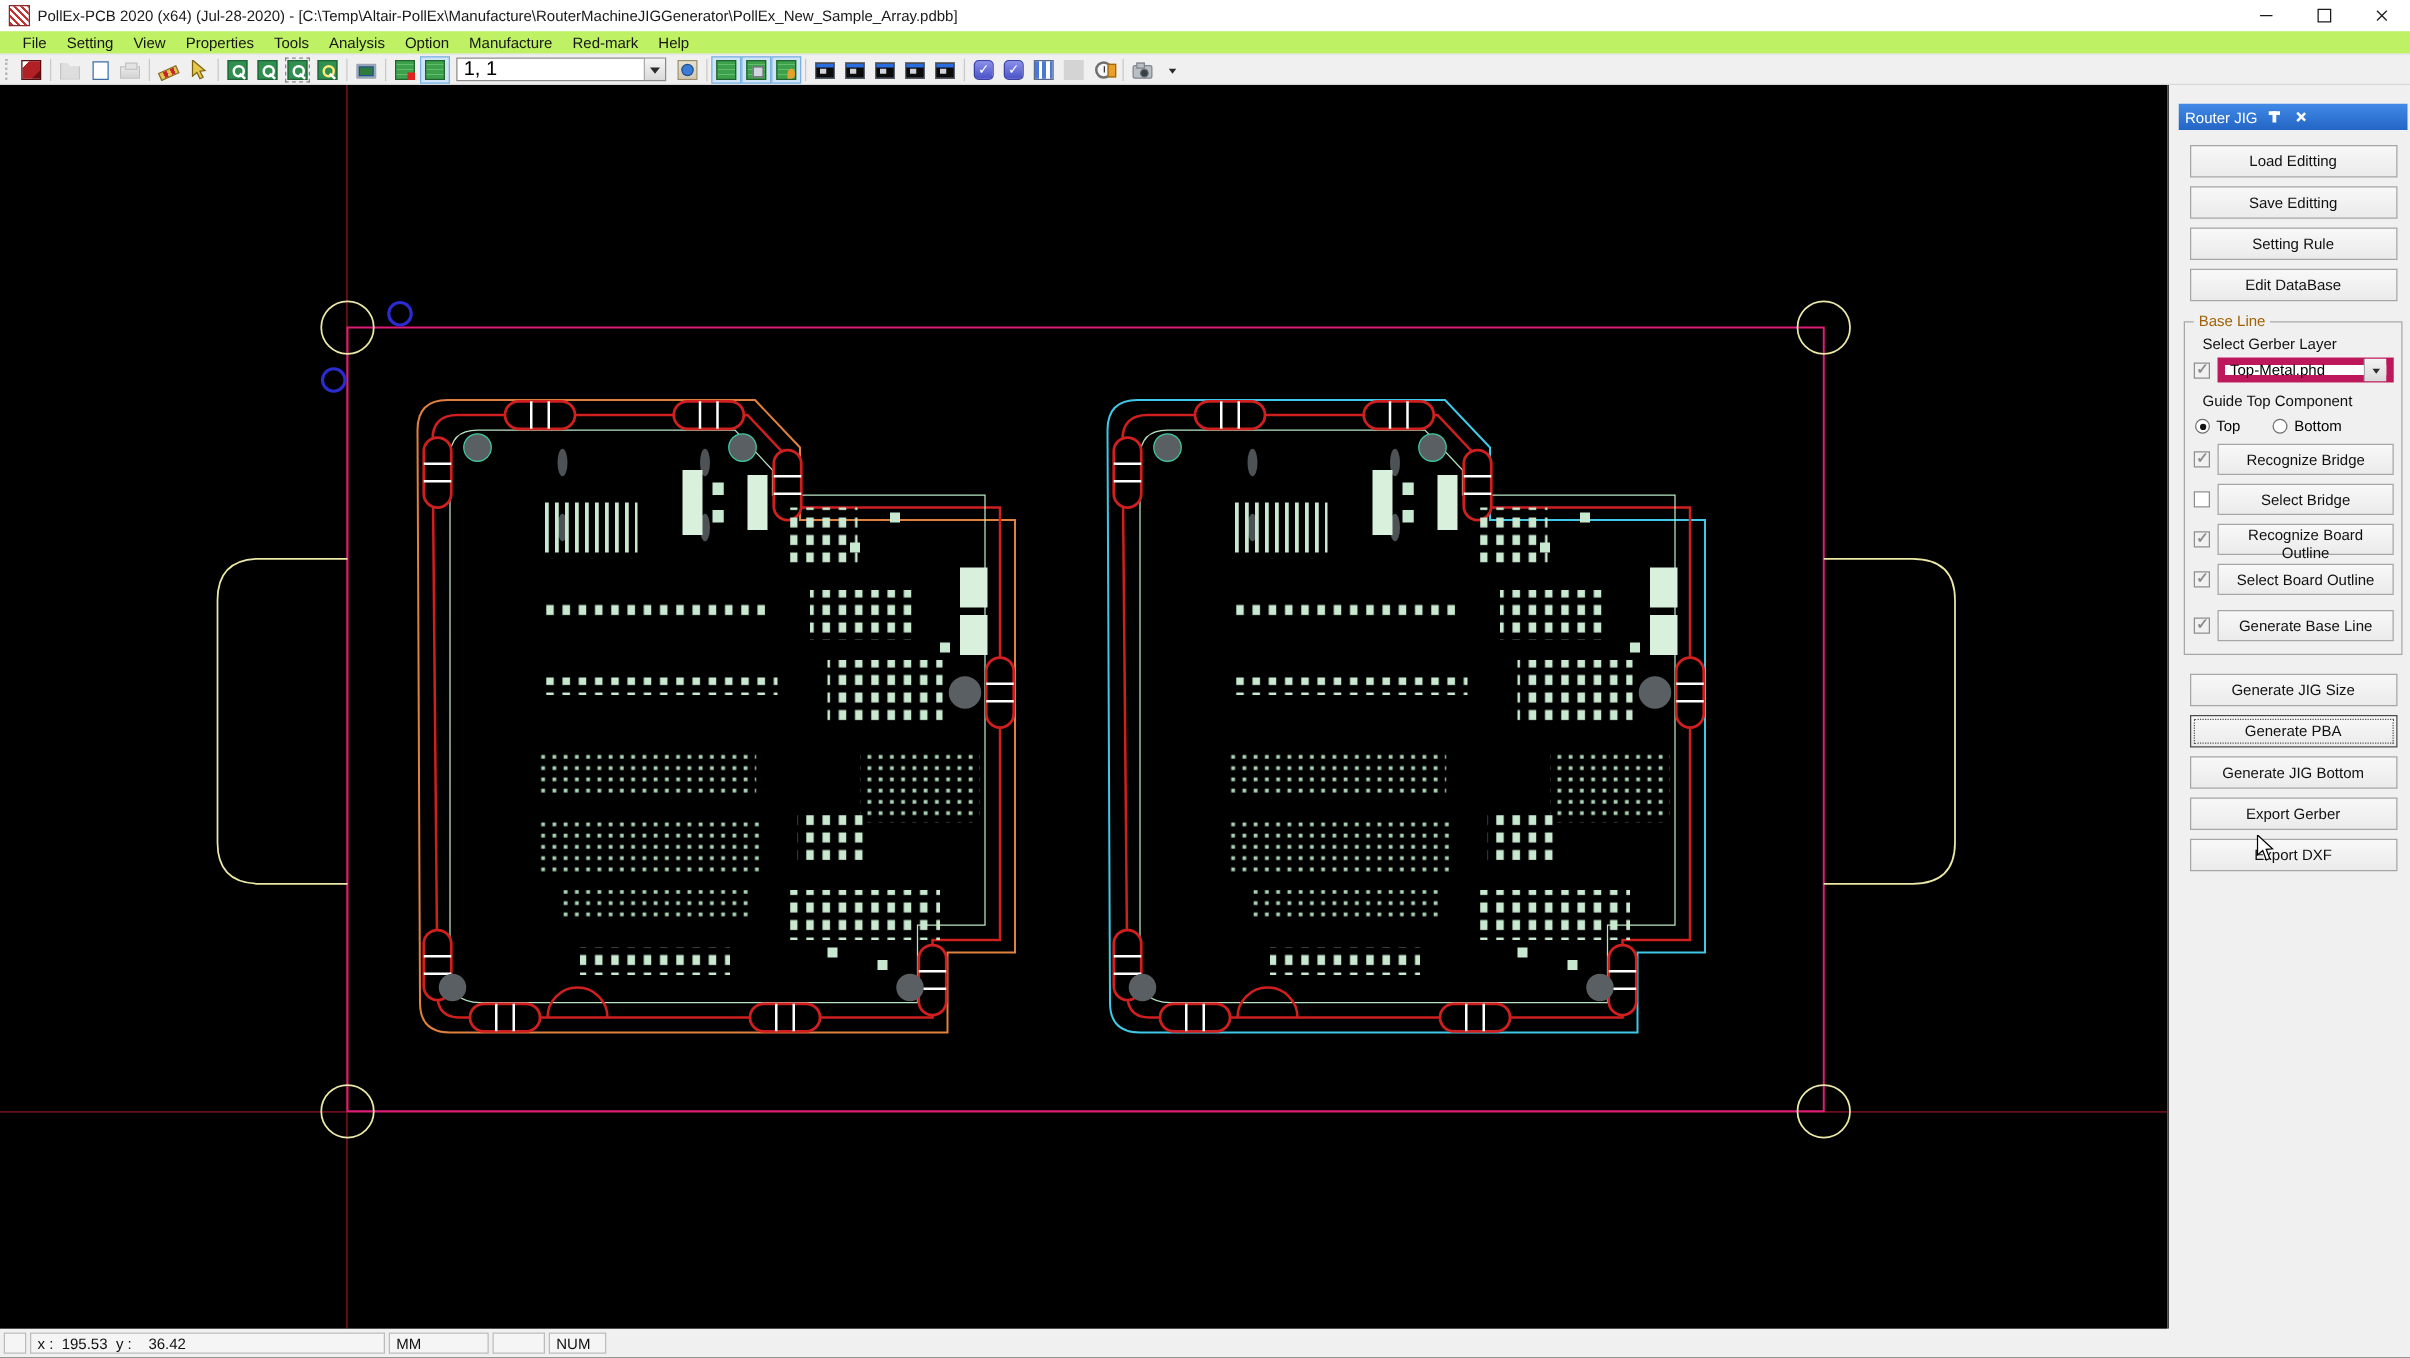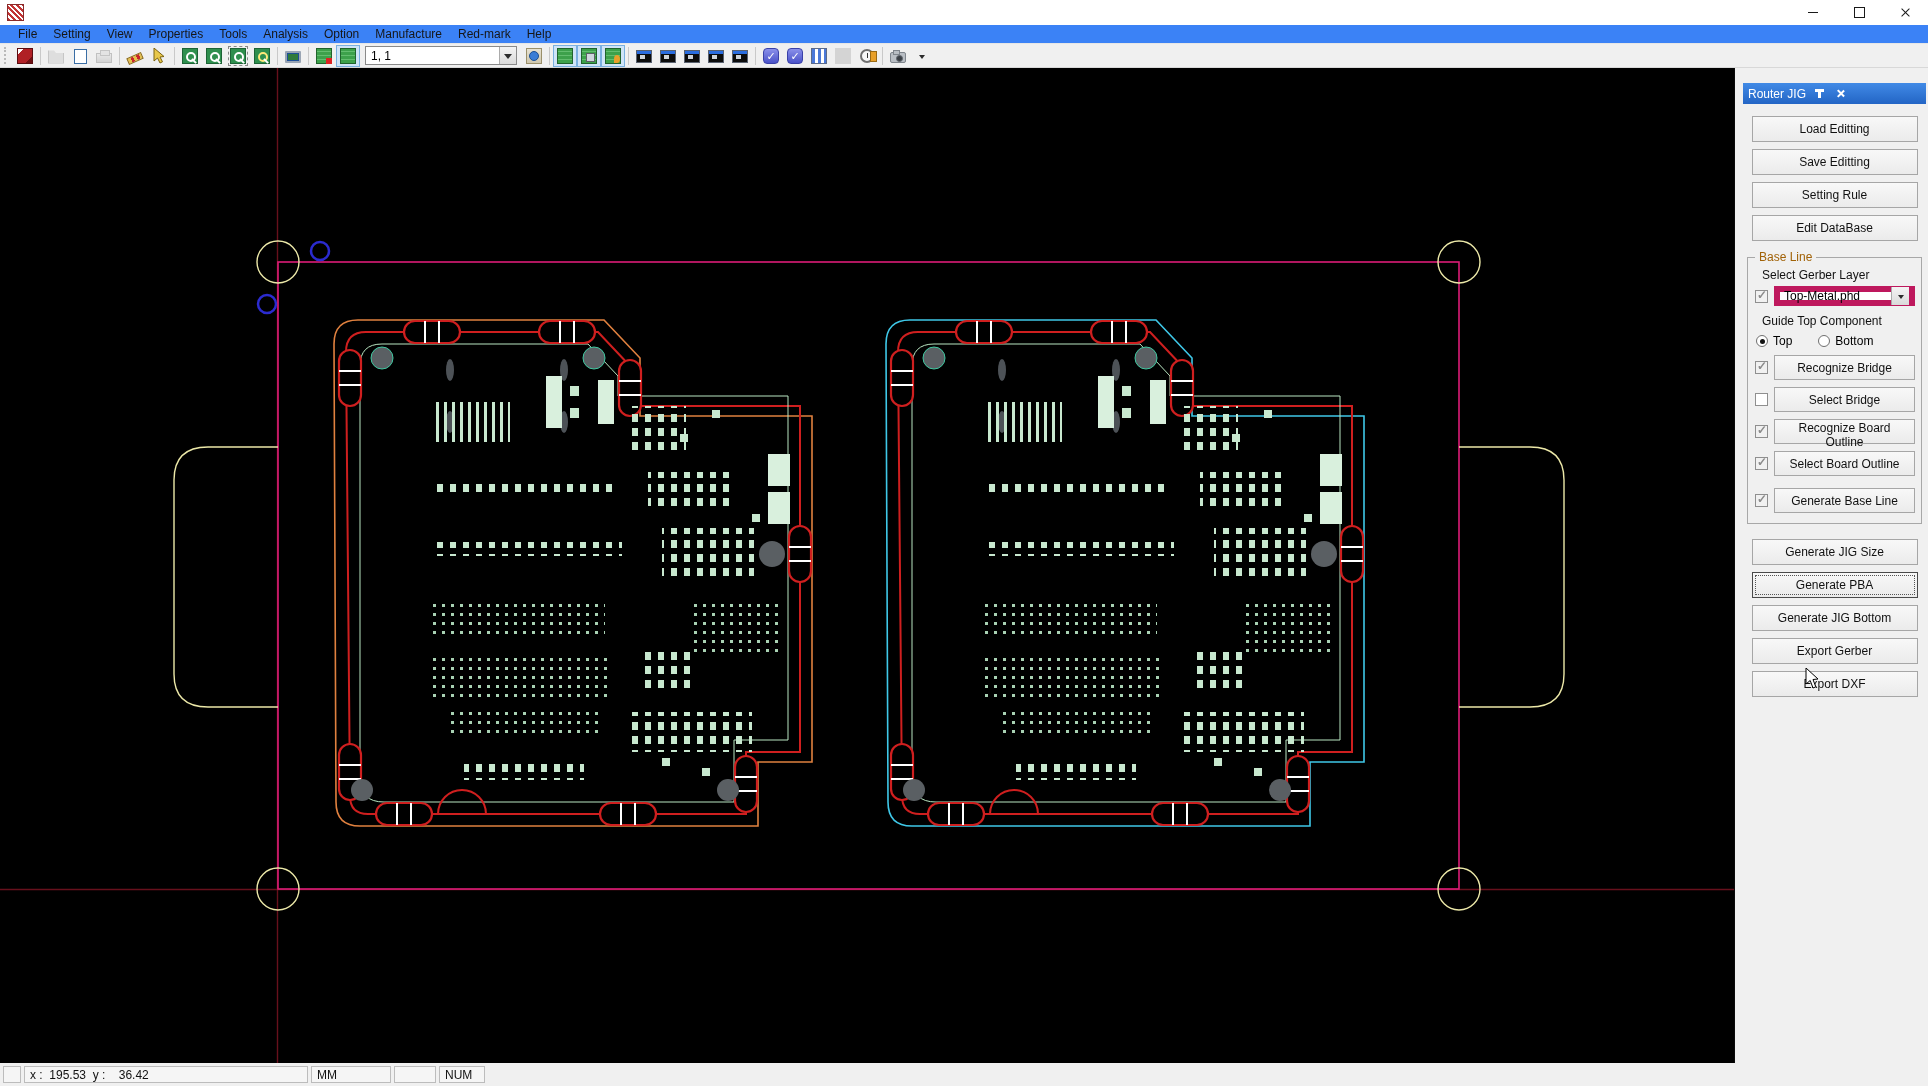--- a/index.html
+++ b/index.html
@@ -14,21 +14,21 @@
   .title-text{font-size:12px;color:#191919;white-space:nowrap}
   .wctrl{margin-left:auto;display:flex;height:100%}
   .wbtn{width:46px;height:100%;display:flex;align-items:center;justify-content:center}
   .g-min{width:10px;height:1px;background:#1a1a1a}
   .g-max{width:9px;height:9px;border:1px solid #1a1a1a}
   .g-close{position:relative;width:11px;height:11px}
   .g-close::before,.g-close::after{content:"";position:absolute;left:5px;top:0;width:1px;height:11px;background:#1a1a1a}
   .g-close::before{transform:rotate(45deg)}.g-close::after{transform:rotate(-45deg)}
 
   
-  .menubar{position:absolute;left:0;top:25px;width:1928px;height:18px;background:#3b82f6;
+  .menubar{position:absolute;left:0;top:25px;width:1928px;height:18px;background:#bef264;
            display:flex;align-items:center;padding-left:10px;box-sizing:border-box}
   .menu-item{font-size:12px;color:#161616;padding:1px 8px;cursor:default}
 
   
   .toolbar{position:absolute;left:0;top:43px;width:1928px;height:25px;background:#f0f0f0;
            border-top:1px solid #e6e6e6;border-bottom:1px solid #d8d8d8;
            display:flex;align-items:center;box-sizing:border-box;padding-left:2px}
   .handle{width:3px;height:17px;border-left:2px dotted #b9b9b9;margin:0 4px 0 2px;flex:none}
   .sep{width:1px;height:18px;background:#c9c9c9;margin:0 3px;flex:none}
   .tbtn{width:24px;height:22px;display:flex;align-items:center;justify-content:center;
@@ -66,22 +66,22 @@
   .ic-cols{background:#fff;border:1px solid #5a6a8a;
            background-image:linear-gradient(90deg,#4a78d8 0 3px,transparent 3px 6px,#4a78d8 6px 9px,transparent 9px 12px,#4a78d8 12px 15px)}
   .ic-blank{background:#d4d4d4}
   .ic-clock{width:14px;height:14px;margin-top:1px;background:#f7f7f7;border:2px solid #6f6f6f;border-radius:50%}
   .ic-clock::before{content:"";position:absolute;left:5px;top:2px;width:1px;height:5px;background:#333}
   .ic-clock::after{content:"";position:absolute;right:-5px;bottom:-1px;width:5px;height:9px;background:#e8a02a;border:1px solid #9a6a14}
   .ic-camera{width:16px;height:11px;margin-top:3px;background:#b9bec4;border:1px solid #7f858c;border-radius:2px}
   .ic-camera::before{content:"";position:absolute;left:5px;top:2px;width:5px;height:5px;background:#3a3f45;border-radius:50%;border:1px solid #62686f}
   .ic-camera::after{content:"";position:absolute;left:2px;top:-3px;width:5px;height:3px;background:#b9bec4;border:1px solid #7f858c}
   .arrow-svg{display:block}
-  .combo{width:152px;height:19px;background:#fff;border:1px solid #8a8a8a;display:flex;align-items:center;
-         font-size:12px;padding-left:5px;margin:0 5px;box-sizing:border-box;flex:none}
+  .combo{width:168px;height:19px;background:#fff;border:1px solid #8a8a8a;display:flex;align-items:center;
+         font-size:16px;padding-left:5px;margin:0 5px;box-sizing:border-box;flex:none}
   .combo .arrow-box{margin-left:auto;width:16px;height:17px;background:linear-gradient(#f4f4f4,#dadada);
                     border-left:1px solid #ababab;display:flex;align-items:center;justify-content:center}
   .tri-down{width:0;height:0;border:4px solid transparent;border-top:5px solid #2b2b2b;margin-top:5px}
   .tri-down.sm{border-width:3px;border-top-width:4px}
 
   
   .workarea{position:absolute;left:0;top:68px;width:1928px;height:995px}
   .pcbcanvas{position:absolute;left:0;top:0;width:1734px;height:995px;background:#000}
   .splitter{position:absolute;left:1734px;top:0;width:7px;height:995px;background:#f0f0f0;border-left:1px solid #0a0a0a}
 
@@ -133,20 +133,21 @@
              display:flex;align-items:center;box-sizing:border-box;padding:0 3px;gap:3px;font-size:12px}
   .scell{height:17px;border:1px solid #bcbcbc;background:#f5f5f5;display:flex;align-items:center;
          padding:0 5px;white-space:pre;box-sizing:border-box;color:#111}
   .scell.msg{flex:1;border-color:#d2d2d2;background:#f0f0f0}
 </style>
 </head>
 <body>
 
 <div class="titlebar">
   <div class="appicon"></div>
+  <div class="title-text">PollEx-PCB 2020 (x64) (Jul-28-2020) - [C:\Temp\Altair-PollEx\Manufacture\RouterMachineJIGGenerator\PollEx_New_Sample_Array.pdbb]</div>
   <div class="wctrl">
     <div class="wbtn">
         <span class="g-min"></span>
       </div>
     <div class="wbtn">
         <span class="g-max"></span>
       </div>
     <div class="wbtn">
         <span class="g-close"></span>
       </div>

